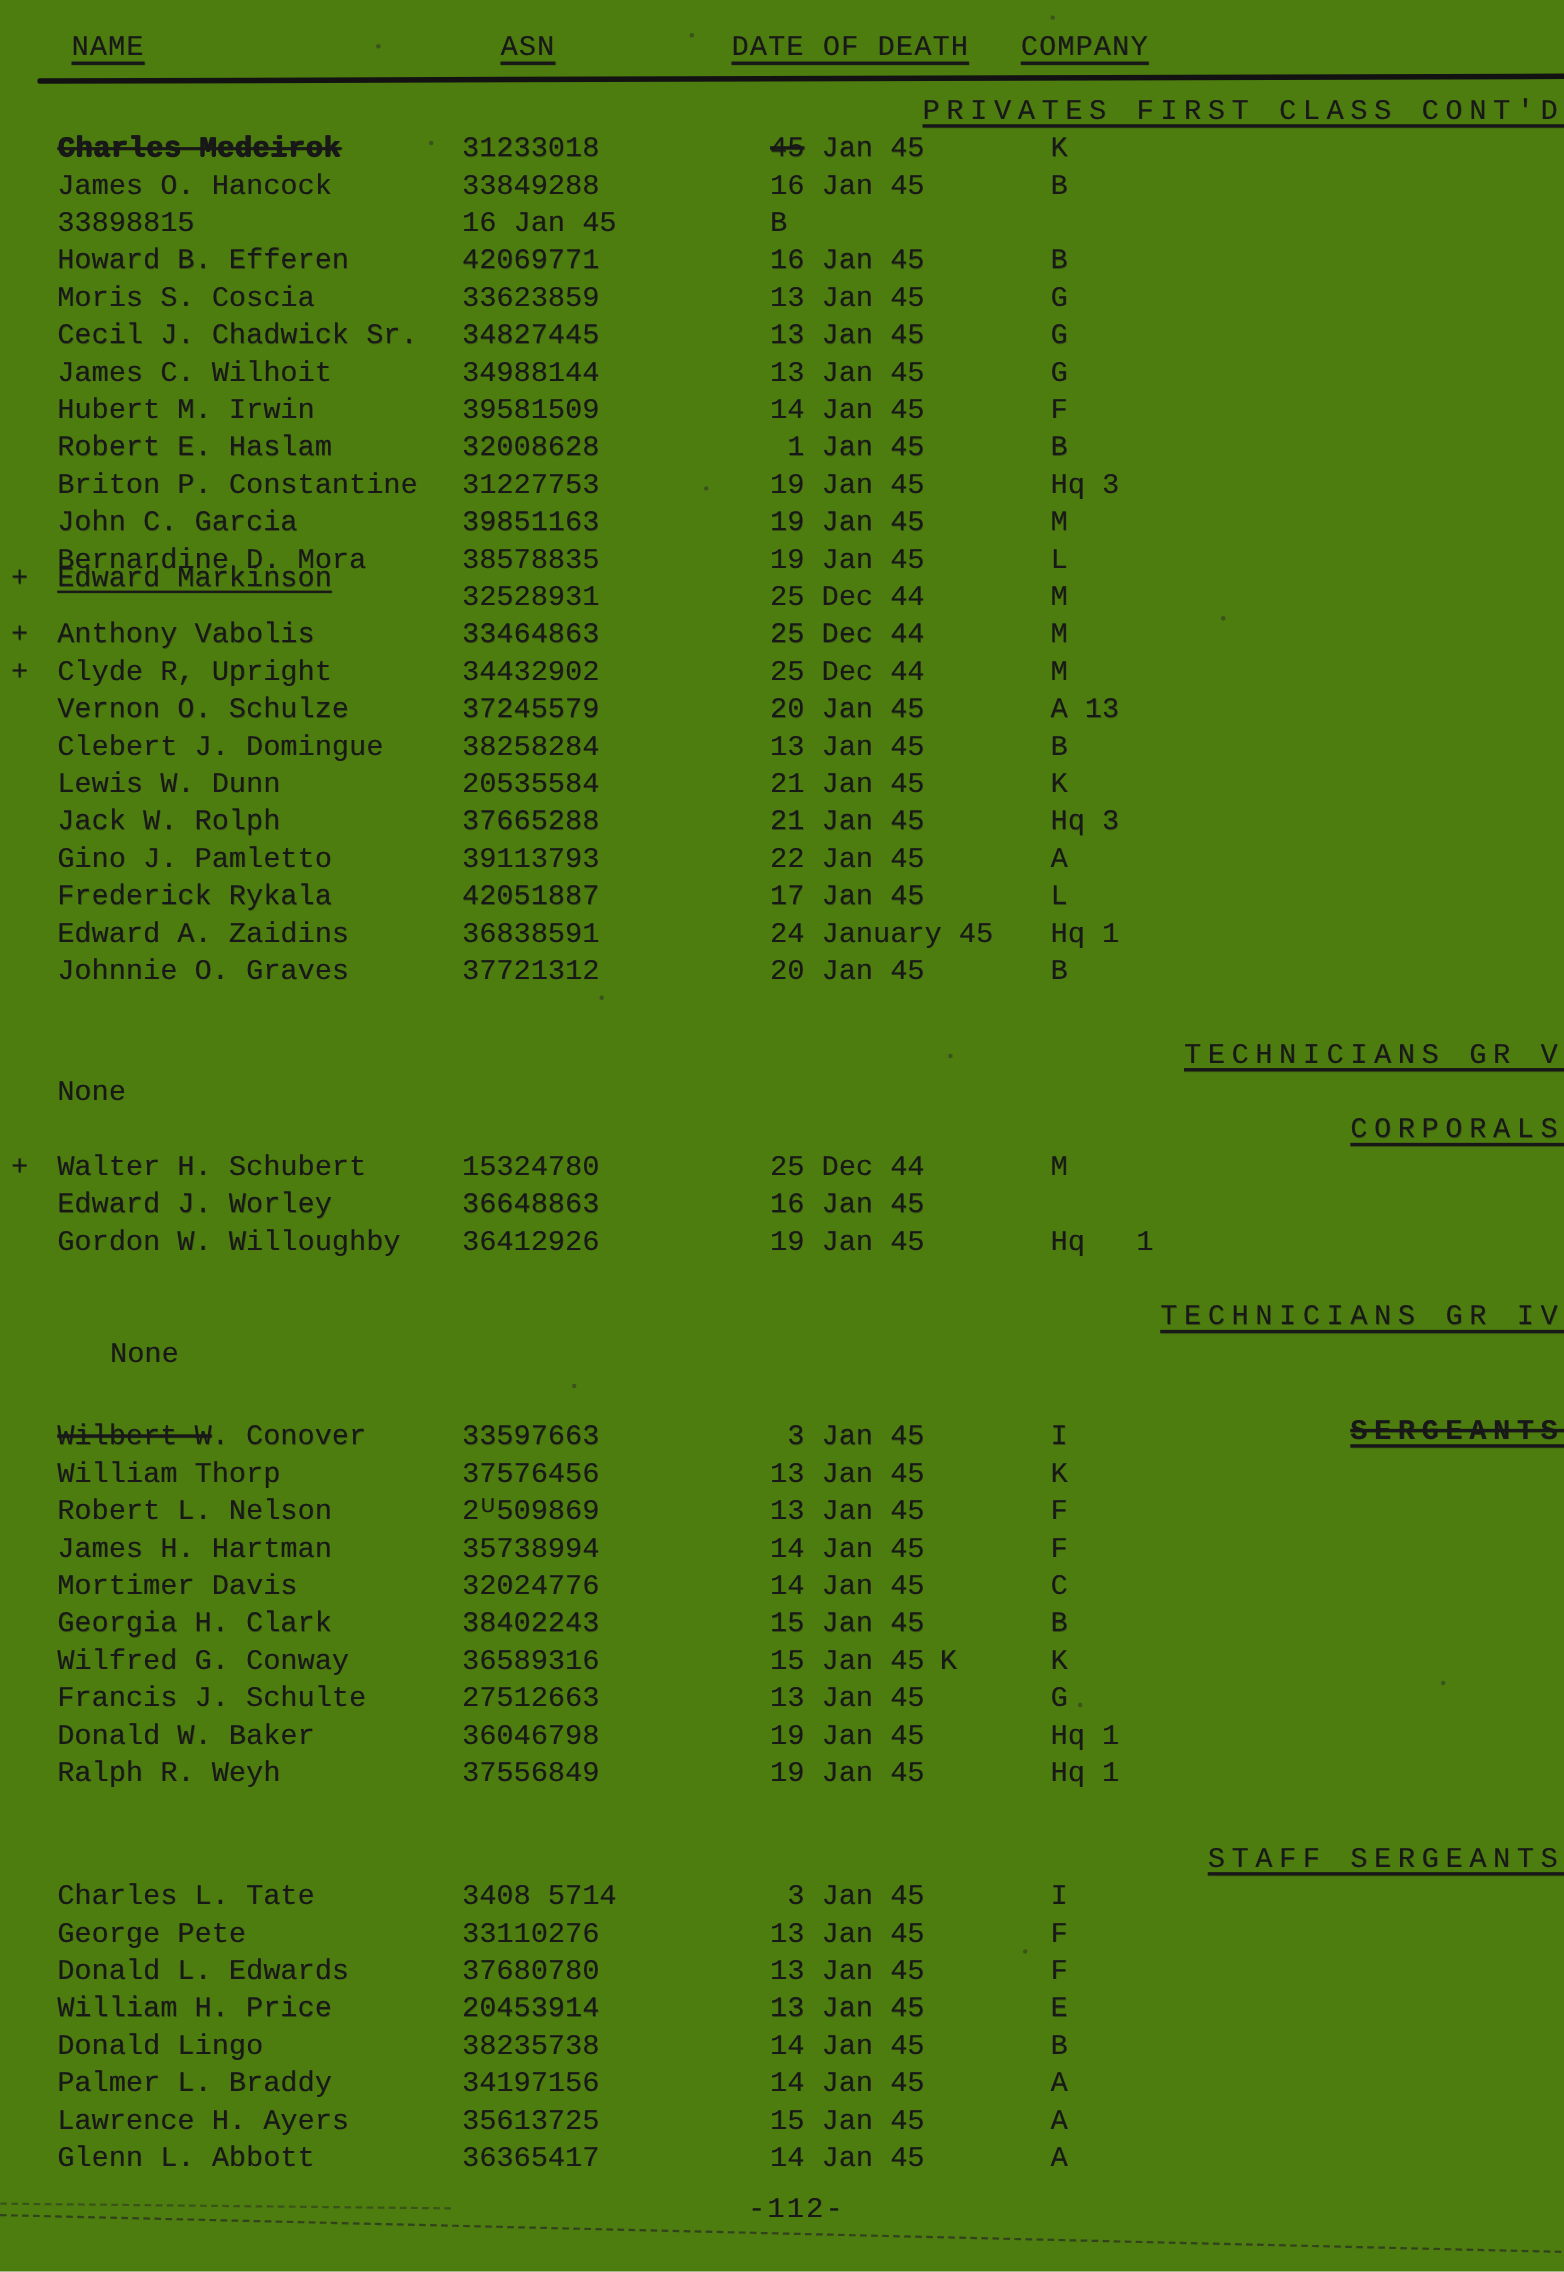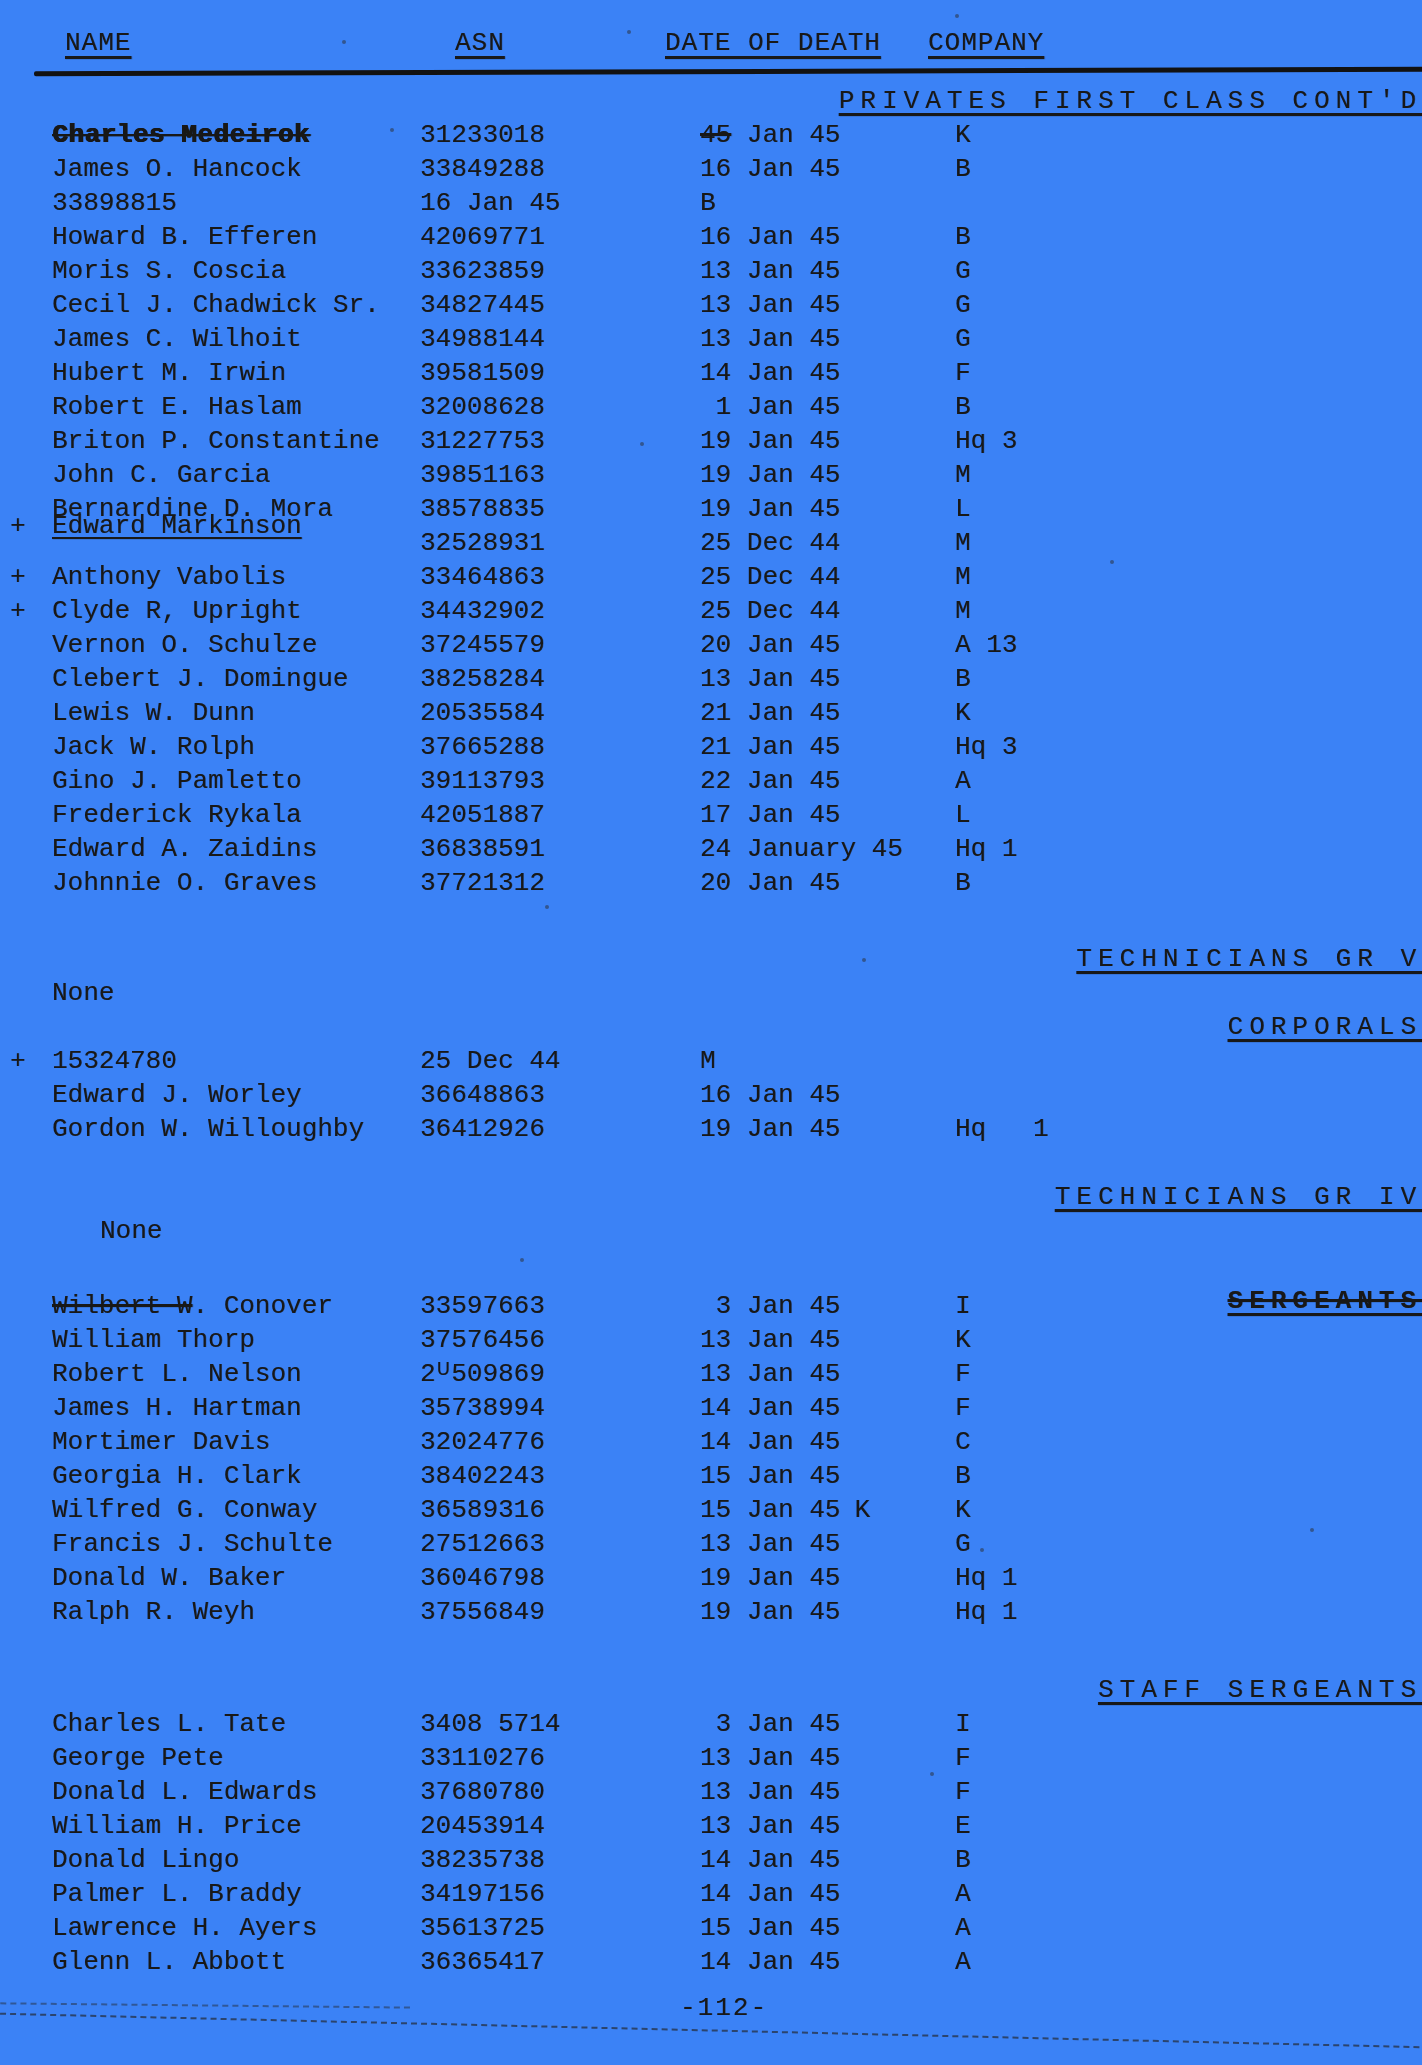--- a/index.html
+++ b/index.html
@@ -1,18 +1,18 @@
 <!DOCTYPE html>
 <html><head>
 <meta charset="utf-8">
 <style>
   html,body { margin:0; padding:0; background:#e9e9e7; }
   .doc {
     position:relative; width:1422px; height:2065px; margin:0 auto;
-    background:#3b82f6; color:#181818; overflow:hidden;
+    background:#4d7c0f; color:#181818; overflow:hidden;
     font-family:"Liberation Mono","DejaVu Sans Mono",monospace;
     font-size:26px; text-shadow:0.5px 0.3px 0 rgba(25,25,25,.45);
   }
   
   .hdr-label {
     position:absolute; top:28px; letter-spacing:1px;
     text-decoration:underline; text-decoration-thickness:2.5px; text-underline-offset:6px;
   }
   #h-name{left:65px} #h-asn{left:455px} #h-date{left:665px} #h-co{left:928px}
   .rule {
@@ -275,20 +275,21 @@
     <div class="section s2">
       <div class="heading">TECHNICIANS GR V</div>
       <div class="none-line">None</div>
     </div>
 
     <div class="section s3">
       <div class="heading">CORPORALS</div>
       <div class="rows">
     <div class="row">
       <span class="c-plus">+</span>
+      <span class="c-name"><s class="pre"></s><span>Walter H. Schubert</span></span>
       <span class="c-asn">15324780</span>
       <span class="c-date"><span class="day">25</span><span class="md">Dec 44</span><span class="stray"></span></span>
       <span class="c-co">M</span>
     </div>
 
     <div class="row">
       <span class="c-plus"></span>
       <span class="c-name"><s class="pre"></s><span>Edward J. Worley</span></span>
       <span class="c-asn">36648863</span>
       <span class="c-date"><span class="day">16</span><span class="md">Jan 45</span><span class="stray"></span></span>

